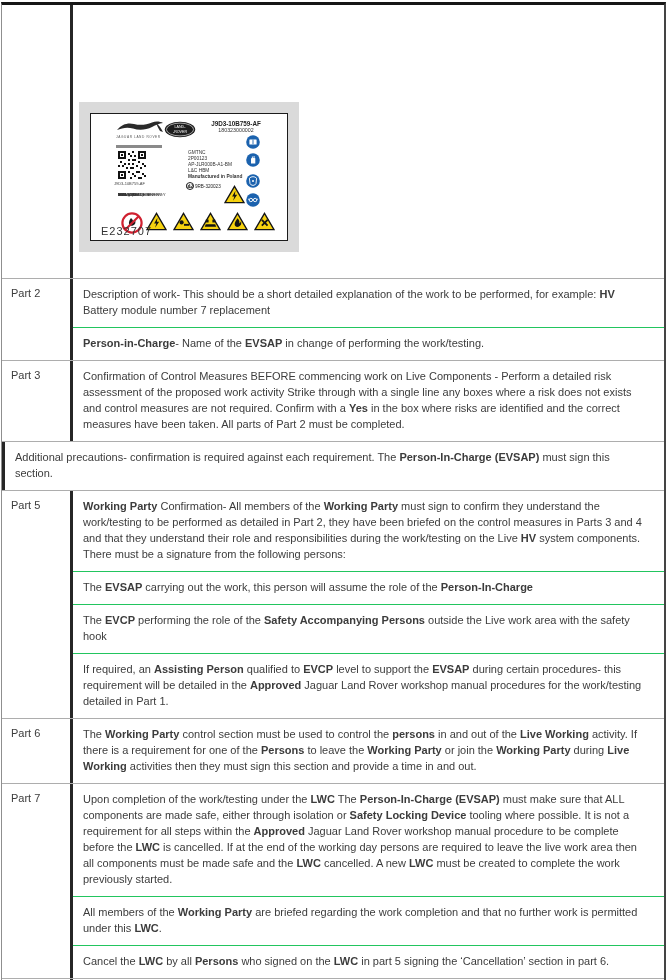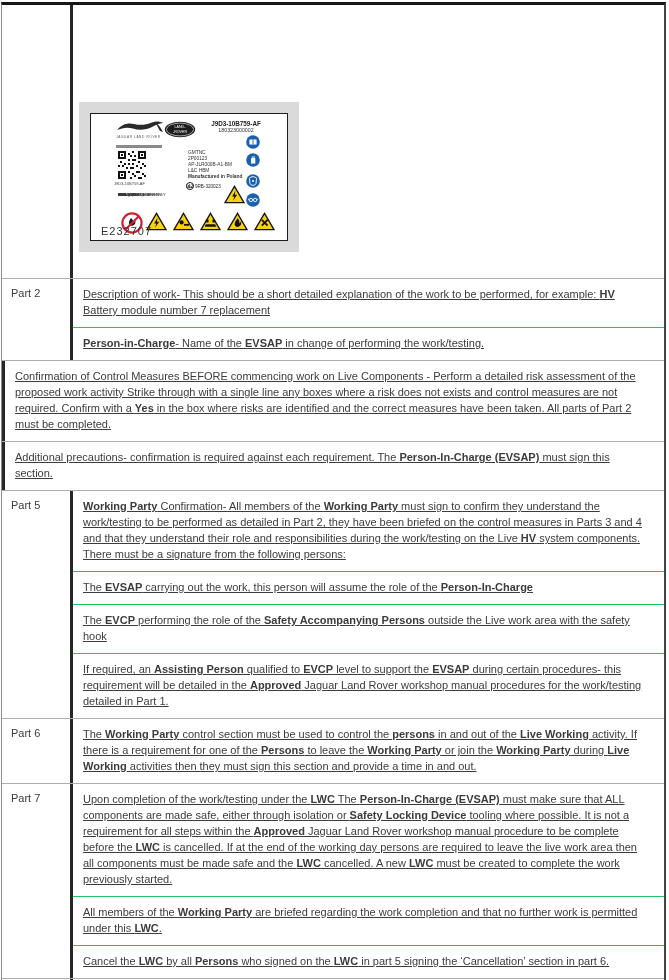--- a/index.html
+++ b/index.html
@@ -10,21 +10,21 @@
     border-left:1px solid #8f8f8f; border-right:2px solid #444;
     background:#fff;
   }
   .row{display:flex; align-items:stretch;}
   .row + .row{border-top:1px solid #adadad;}
   .cell-label{
     flex:none; width:68px; box-sizing:border-box;
     padding:7px 4px 8px 9px; font-size:11px; line-height:14px; color:#3c3c3c;
   }
   .cell-body{flex:1; border-left:3px solid #262626; min-width:0;}
-  .sub{padding:7px 14px 9px 10px; font-size:11px; line-height:16px;text-decoration:underline;}
+  .sub{padding:7px 14px 9px 10px; font-size:11px; line-height:16px;}
   .sub + .sub{border-top:1px solid #22c55e;}
   b{font-weight:bold;}
   
   .image-cell{position:relative; height:273px;}
   .plate-panel{
     position:absolute; left:6px; top:97px; width:220px; height:150px;
     background:#dadada;
     background-image:radial-gradient(#cfcfcf 12%, transparent 13%);
     background-size:4px 4px;
   }
@@ -226,20 +226,21 @@
 
   <div class="row">
     <div class="cell-label">Part 2</div>
     <div class="cell-body">
       <div class="sub"><span>Description of work- This should be a short detailed explanation of the work to be performed, for example: </span><b>HV</b><span> Battery module number 7 replacement</span></div>
       <div class="sub"><b>Person-in-Charge</b><span>- Name of the </span><b>EVSAP</b><span> in change of performing the work/testing.</span></div>
     </div>
   </div>
 
   <div class="row">
+    <div class="cell-label">Part 3</div>
     <div class="cell-body">
       <div class="sub"><span>Confirmation of Control Measures BEFORE commencing work on Live Components - Perform a detailed risk assessment of the proposed work activity Strike through with a single line any boxes where a risk does not exists and control measures are not required. Confirm with a </span><b>Yes</b><span> in the box where risks are identified and the correct measures have been taken. All parts of Part 2 must be completed.</span></div>
     </div>
   </div>
 
   <div class="row">
     <div class="cell-body">
       <div class="sub"><span>Additional precautions- confirmation is required against each requirement. The </span><b>Person-In-Charge (EVSAP)</b><span> must sign this section.</span></div>
     </div>
   </div>

